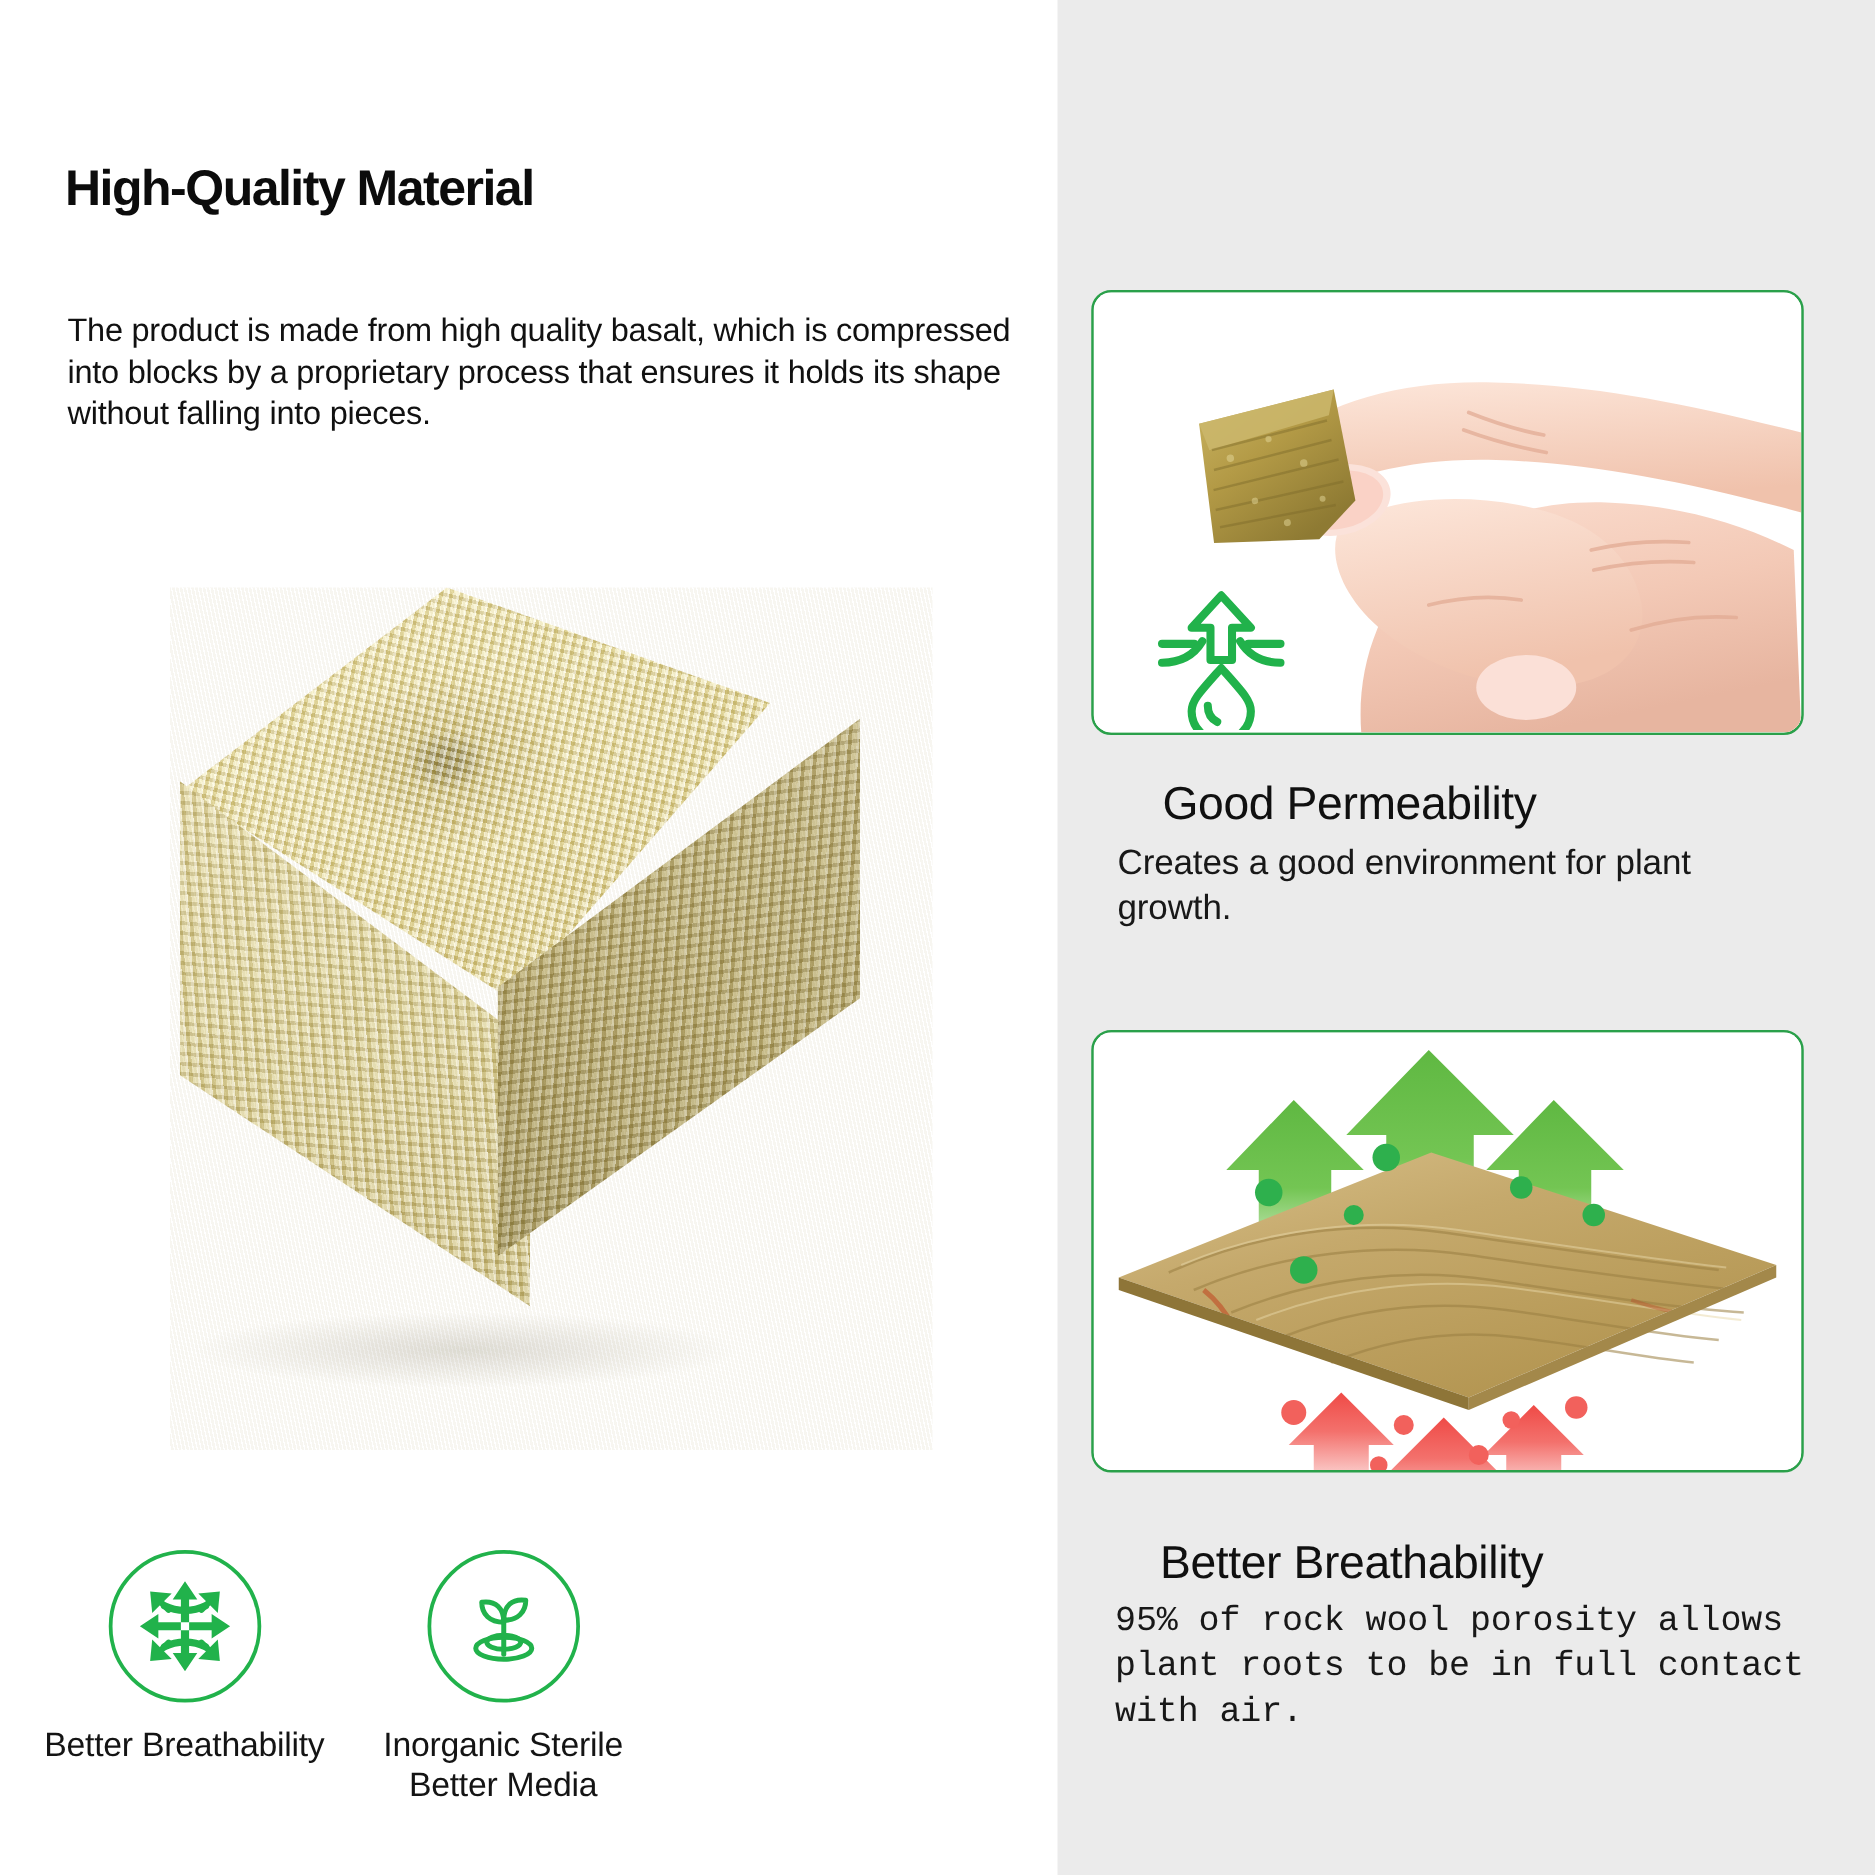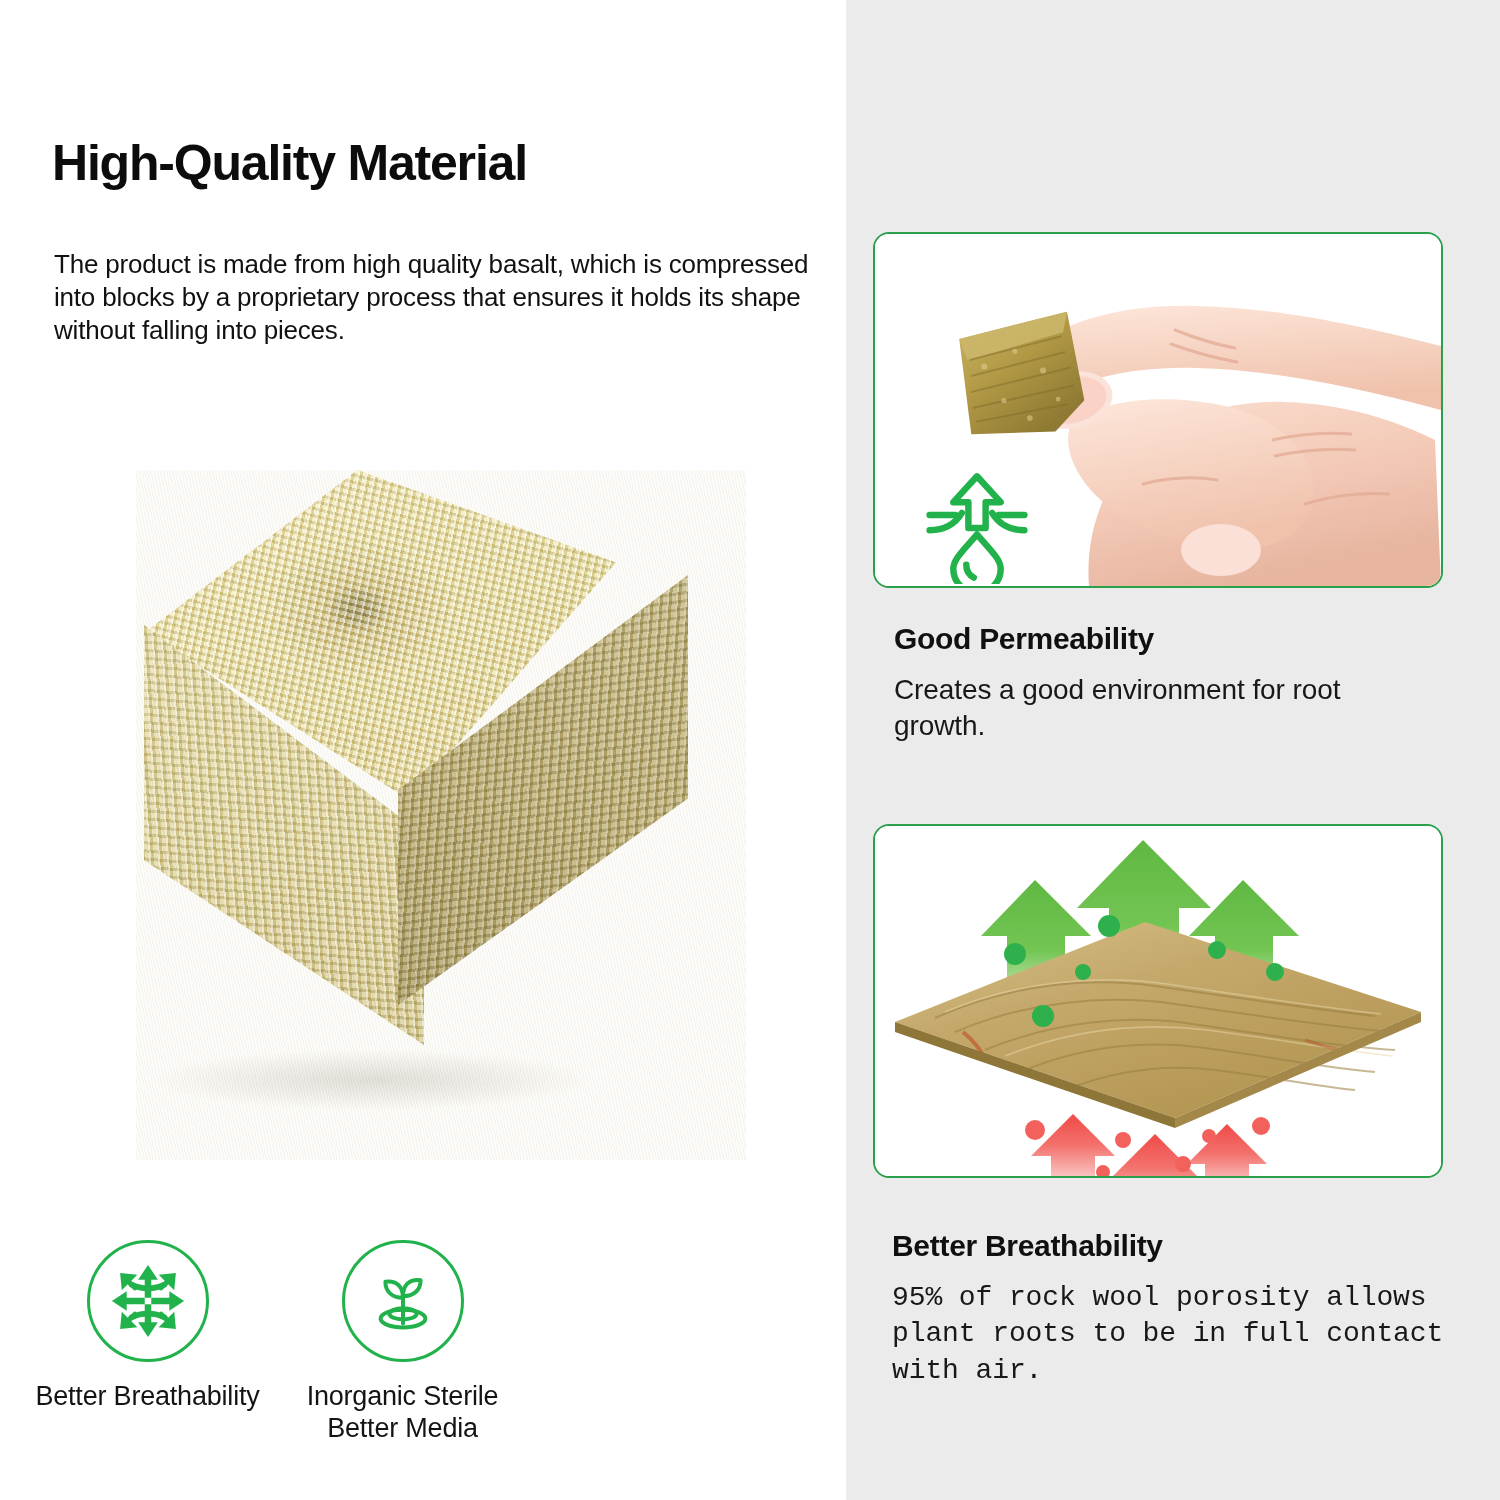--- a/index.html
+++ b/index.html
@@ -26,21 +26,21 @@
   #left-panel {
     position: absolute;
     left: 0; top: 0;
     width: 846px; height: 1500px;
     background: #ffffff;
   }
   #page-title {
     position: absolute;
     left: 52px; top: 104px;
     width: 780px;
-    font-size: 50px;
+    font-size: 40px;
     font-weight: bold;
     letter-spacing: -1.2px;
     color: #0c0c0c;
     line-height: 1.02;
     white-space: nowrap;
   }
   #intro-paragraph {
     position: absolute;
     left: 54px; top: 222px;
     width: 760px;
@@ -160,24 +160,25 @@
     border: 2px solid #2aa04a;
     border-radius: 16px;
     overflow: hidden;
     box-sizing: border-box;
   }
   #card-permeability { left: 27px; top: 232px; width: 570px; height: 356px; }
   #card-breathability { left: 27px; top: 824px; width: 570px; height: 354px; }
 
   .card-heading {
     position: absolute;
-    font-size: 30px;
-    font-weight: bold;
+    font-size: 37px;
+    font-weight: normal;
     color: #101010;
     letter-spacing: -0.3px;
+    margin-left: 36px;
   }
   .card-body {
     position: absolute;
     font-size: 28px;
     line-height: 1.3;
     color: #181818;
     letter-spacing: -0.1px;
   }
   #permeability-heading { left: 48px; top: 622px; width: 560px; }
   #permeability-body    { left: 48px; top: 672px; width: 540px; }
@@ -342,21 +343,21 @@
           <path d="M70 40 L94 40"></path>
           <path d="M6 54 C 20 54 30 48 36 38"></path>
           <path d="M94 54 C 80 54 70 48 64 38"></path>
           <path d="M50 58 C 66 76 72 82 72 90 A 22 22 0 0 1 28 90 C 28 82 34 76 50 58 Z"></path>
           <path d="M40 86 C 40 92 43 96 47 98"></path>
         </g>
       </svg>
     </div>
 
     <div id="permeability-heading" class="card-heading">Good Permeability</div>
-    <div id="permeability-body" class="card-body">Creates a good environment for root growth.</div>
+    <div id="permeability-body" class="card-body">Creates a good environment for plant growth.</div>
 
     <div id="card-breathability" class="info-card">
       <div class="slab-scene">
         <svg width="566" height="350" viewBox="0 0 566 350" aria-hidden="true">
           <defs>
             <linearGradient id="ga" x1="0" y1="1" x2="0" y2="0">
               <stop offset="0%" stop-color="#6cc24a" stop-opacity="0.25"></stop>
               <stop offset="45%" stop-color="#6cc24a" stop-opacity="0.95"></stop>
               <stop offset="100%" stop-color="#5fb842" stop-opacity="1"></stop>
             </linearGradient>

